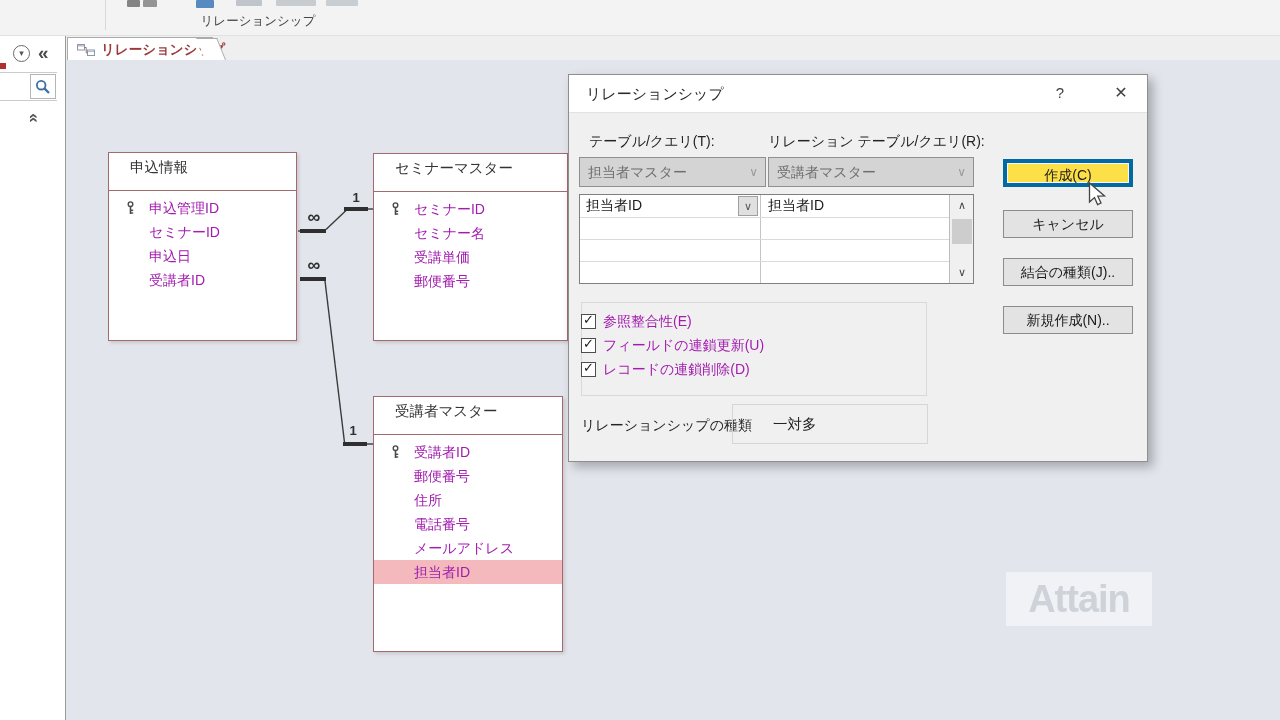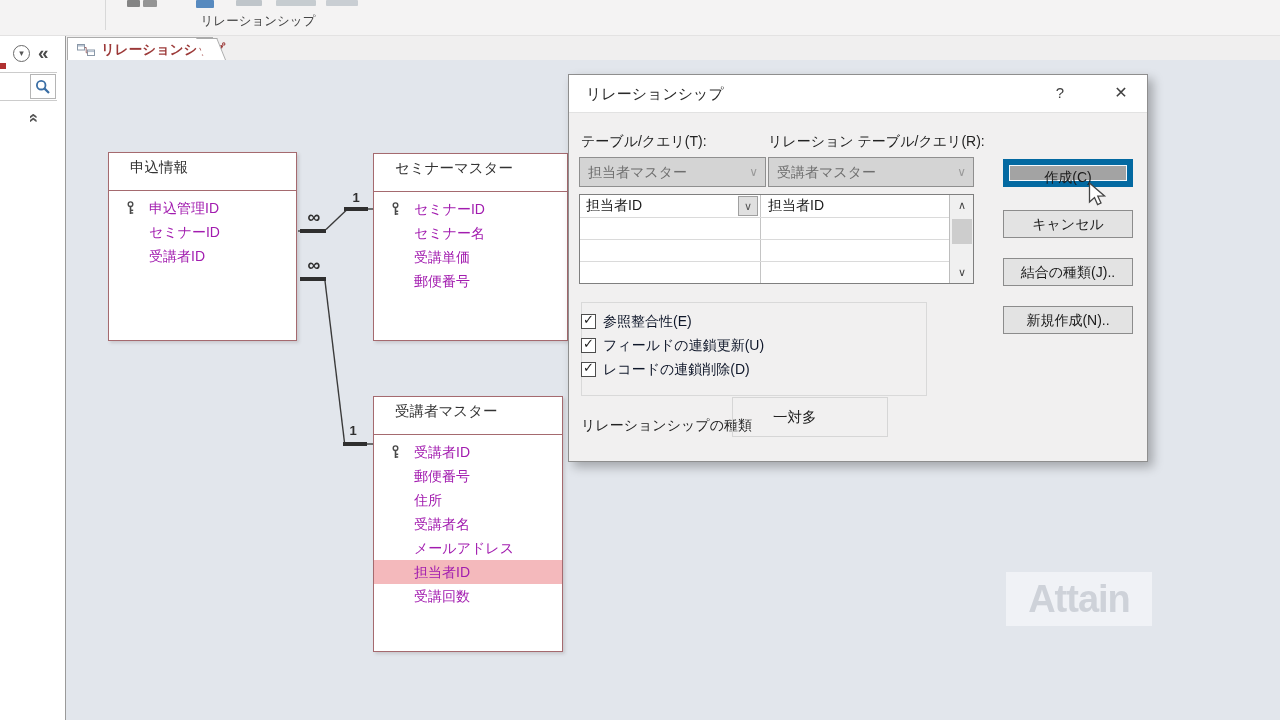--- a/index.html
+++ b/index.html
@@ -65,27 +65,27 @@
   .gcell { position:absolute; top:2px; font-size:14px; color:#1a1a1a; white-space:nowrap; }
   .cell-combo-btn { position:absolute; left:158px; top:1px; width:20px; height:20px; background:#e0e0e0; border:1px solid #a0a0a0; font-size:11px; color:#555; text-align:center; line-height:18px; }
   .gscroll { position:absolute; right:0; top:0; width:24px; height:88px; background:#f0f0f0; border-left:1px solid #bdbdbd; }
   .sbtn { position:absolute; left:1px; width:22px; height:21px; text-align:center; font-size:11px; color:#444; line-height:21px; }
   .sthumb { position:absolute; left:2px; top:24px; width:20px; height:25px; background:#cdcdcd; }
 
   .grpbox { position:absolute; left:12px; top:227px; width:346px; height:94px; border:1px solid #d9d9d9; }
   .cbrow { position:absolute; left:12px; height:22px; }
   .cbox { position:absolute; left:0; top:2px; width:15px; height:15px; background:#fff; border:1px solid #4d4d4d; }
   .cbox span { position:absolute; left:1px; top:-3px; font-size:13px; font-weight:bold; color:#1a1a1a; }
-  .cblabel { position:absolute; left:22px; top:1px; font-size:14px; color:#0f172a; white-space:nowrap;text-align:center; }
-
-  .type-box { position:absolute; left:163px; top:322px; width:156px; height:40px; border:1px solid #d6d6d6; }
+  .cblabel { position:absolute; left:22px; top:1px; font-size:14px; color:#a21caf; white-space:nowrap;text-align:center; }
+
+  .type-box { position:absolute; left:163px; top:329px; width:196px; height:40px; border:1px solid #d6d6d6; }
   .type-val { position:absolute; left:40px; top:10px; font-size:14.5px; color:#222; }
 
   .dbtn { position:absolute; left:434px; width:130px; height:28px; background:#e3e3e3; border:1px solid #8c8c8c; font-size:14px; color:#1a1a1a; text-align:center; line-height:26px; }
-  .dbtn.default { background:#a3a3a3; border:6px solid #0369a1; box-shadow:inset 0 0 0 1px #f4f8fc; line-height:24px; }
+  .dbtn.default { background:#fde047; border:4px solid #0369a1; box-shadow:inset 0 0 0 1px #f4f8fc; line-height:24px; }
 
   .cursor { position:absolute; left:1088px; top:182px; z-index:50; }
 </style>
 </head>
 <body>
 
 <div id="app">
 
   <div class="ribbon">
     <div class="frag" style="left:127px;width:13px;height:7px;background:#5f5f5f;opacity:.75"></div>
@@ -157,20 +157,21 @@
       <div class="fld">
         <svg class="key" width="11" height="14" viewBox="0 0 11 14">
             <circle cx="5.5" cy="3.2" r="2.3" fill="none" stroke="#4a4a4a" stroke-width="1.4"></circle>
             <line x1="5.5" y1="5.5" x2="5.5" y2="13" stroke="#4a4a4a" stroke-width="1.6"></line>
             <line x1="5.5" y1="9.3" x2="8.2" y2="9.3" stroke="#4a4a4a" stroke-width="1.4"></line>
             <line x1="5.5" y1="12" x2="8.2" y2="12" stroke="#4a4a4a" stroke-width="1.4"></line>
           </svg>
         <span>申込管理ID</span>
       </div>
       <div class="fld"><span>セミナーID</span></div>
+      <div class="fld"><span>申込日</span></div>
       <div class="fld"><span>受講者ID</span></div>
     </div>
   </div>
 
   <div class="tbl" style="left:373px;top:153px;width:195px;height:188px">
     <div class="tbl-title">セミナーマスター</div>
     <div class="tbl-fields">
       <div class="fld">
         <svg class="key" width="11" height="14" viewBox="0 0 11 14">
             <circle cx="5.5" cy="3.2" r="2.3" fill="none" stroke="#4a4a4a" stroke-width="1.4"></circle>
@@ -193,40 +194,39 @@
         <svg class="key" width="11" height="14" viewBox="0 0 11 14">
             <circle cx="5.5" cy="3.2" r="2.3" fill="none" stroke="#4a4a4a" stroke-width="1.4"></circle>
             <line x1="5.5" y1="5.5" x2="5.5" y2="13" stroke="#4a4a4a" stroke-width="1.6"></line>
             <line x1="5.5" y1="9.3" x2="8.2" y2="9.3" stroke="#4a4a4a" stroke-width="1.4"></line>
             <line x1="5.5" y1="12" x2="8.2" y2="12" stroke="#4a4a4a" stroke-width="1.4"></line>
           </svg>
         <span>受講者ID</span>
       </div>
       <div class="fld"><span>郵便番号</span></div>
       <div class="fld"><span>住所</span></div>
-      <div class="fld"><span>受講者名</span></div>
+      <div class="fld"><span>電話番号</span></div>
       <div class="fld"><span>メールアドレス</span></div>
       <div class="fld hl"><span>担当者ID</span></div>
-      <div class="fld"><span>受講回数</span></div>
     </div>
   </div>
 
 
   <div class="watermark">
     <span>Attain</span>
   </div>
 
   <div class="dialog">
     <div class="dlg-titlebar">
       <span class="dlg-title">リレーションシップ</span>
       <span class="dlg-help">?</span>
       <span class="dlg-close">✕</span>
     </div>
 
-    <span class="dlg-label" style="left:12px;top:58px">テーブル/クエリ(T):</span>
+    <span class="dlg-label" style="left:20px;top:58px">テーブル/クエリ(T):</span>
     <span class="dlg-label" style="left:199px;top:58px">リレーション テーブル/クエリ(R):</span>
 
     <div class="combo" style="left:10px;top:82px;width:187px">
       <span class="cval">担当者マスター</span>
       <span class="cchev">∨</span>
     </div>
     <div class="combo" style="left:199px;top:82px;width:206px">
       <span class="cval">受講者マスター</span>
       <span class="cchev">∨</span>
     </div>

